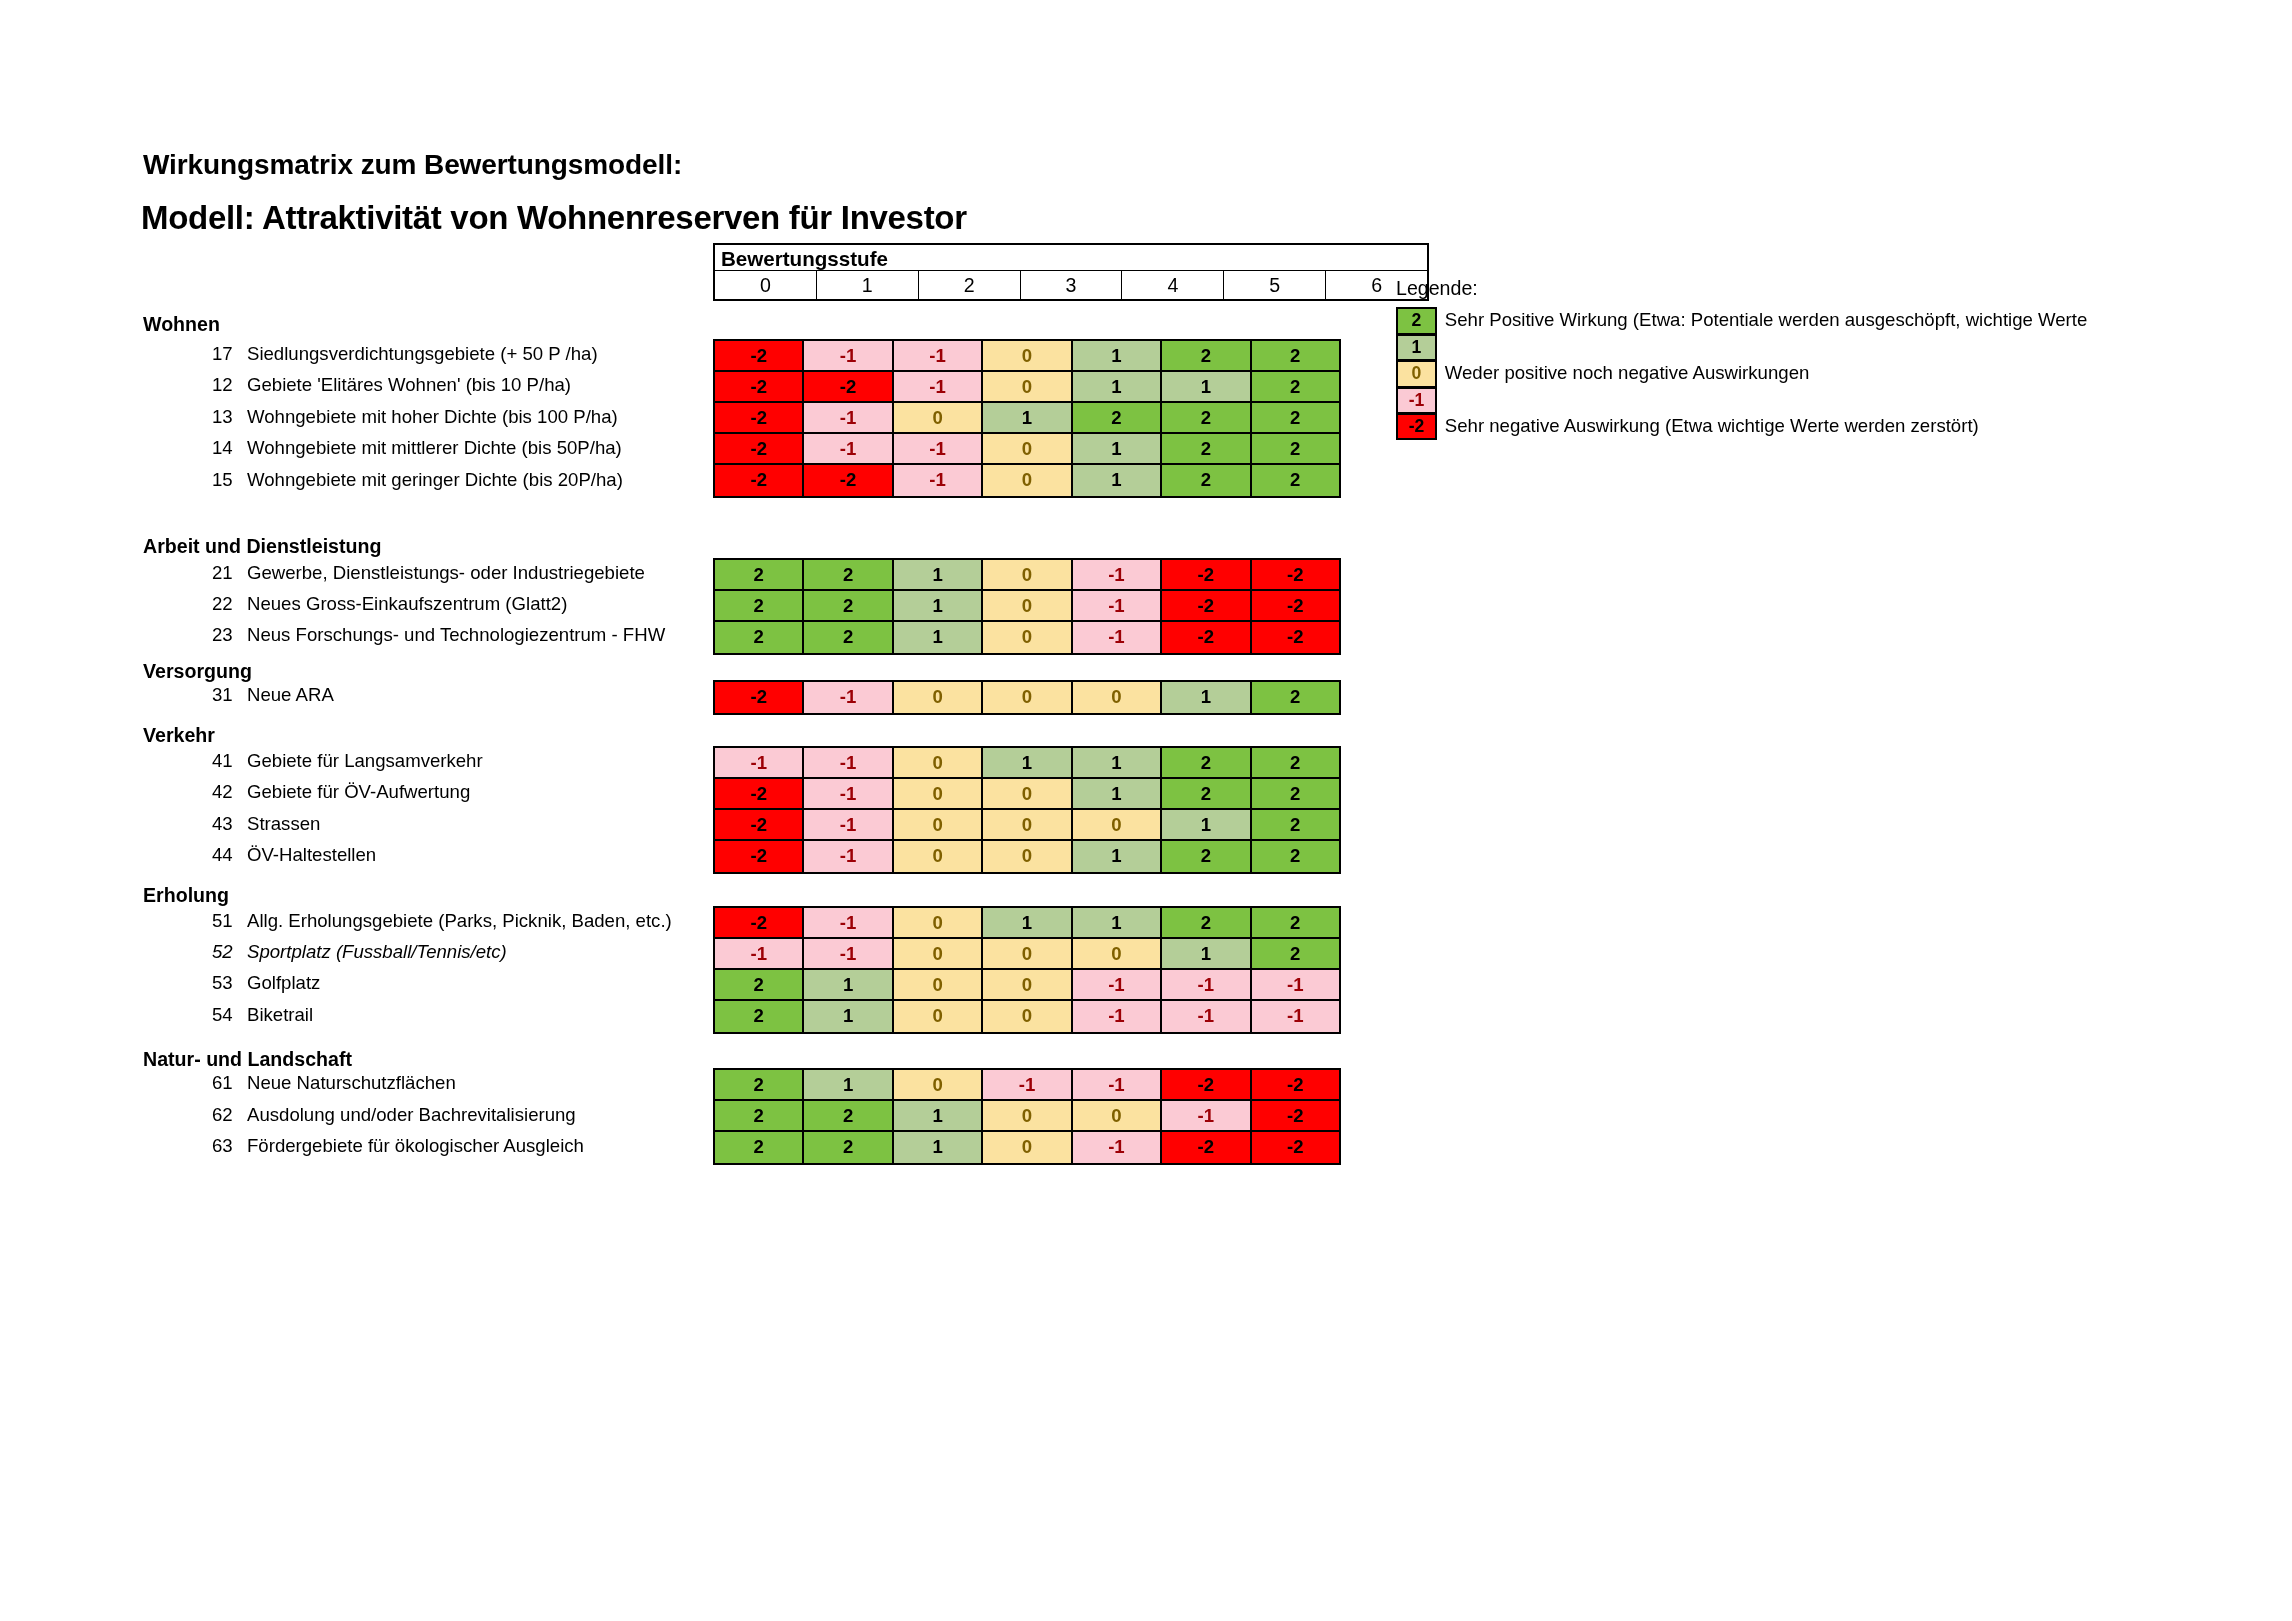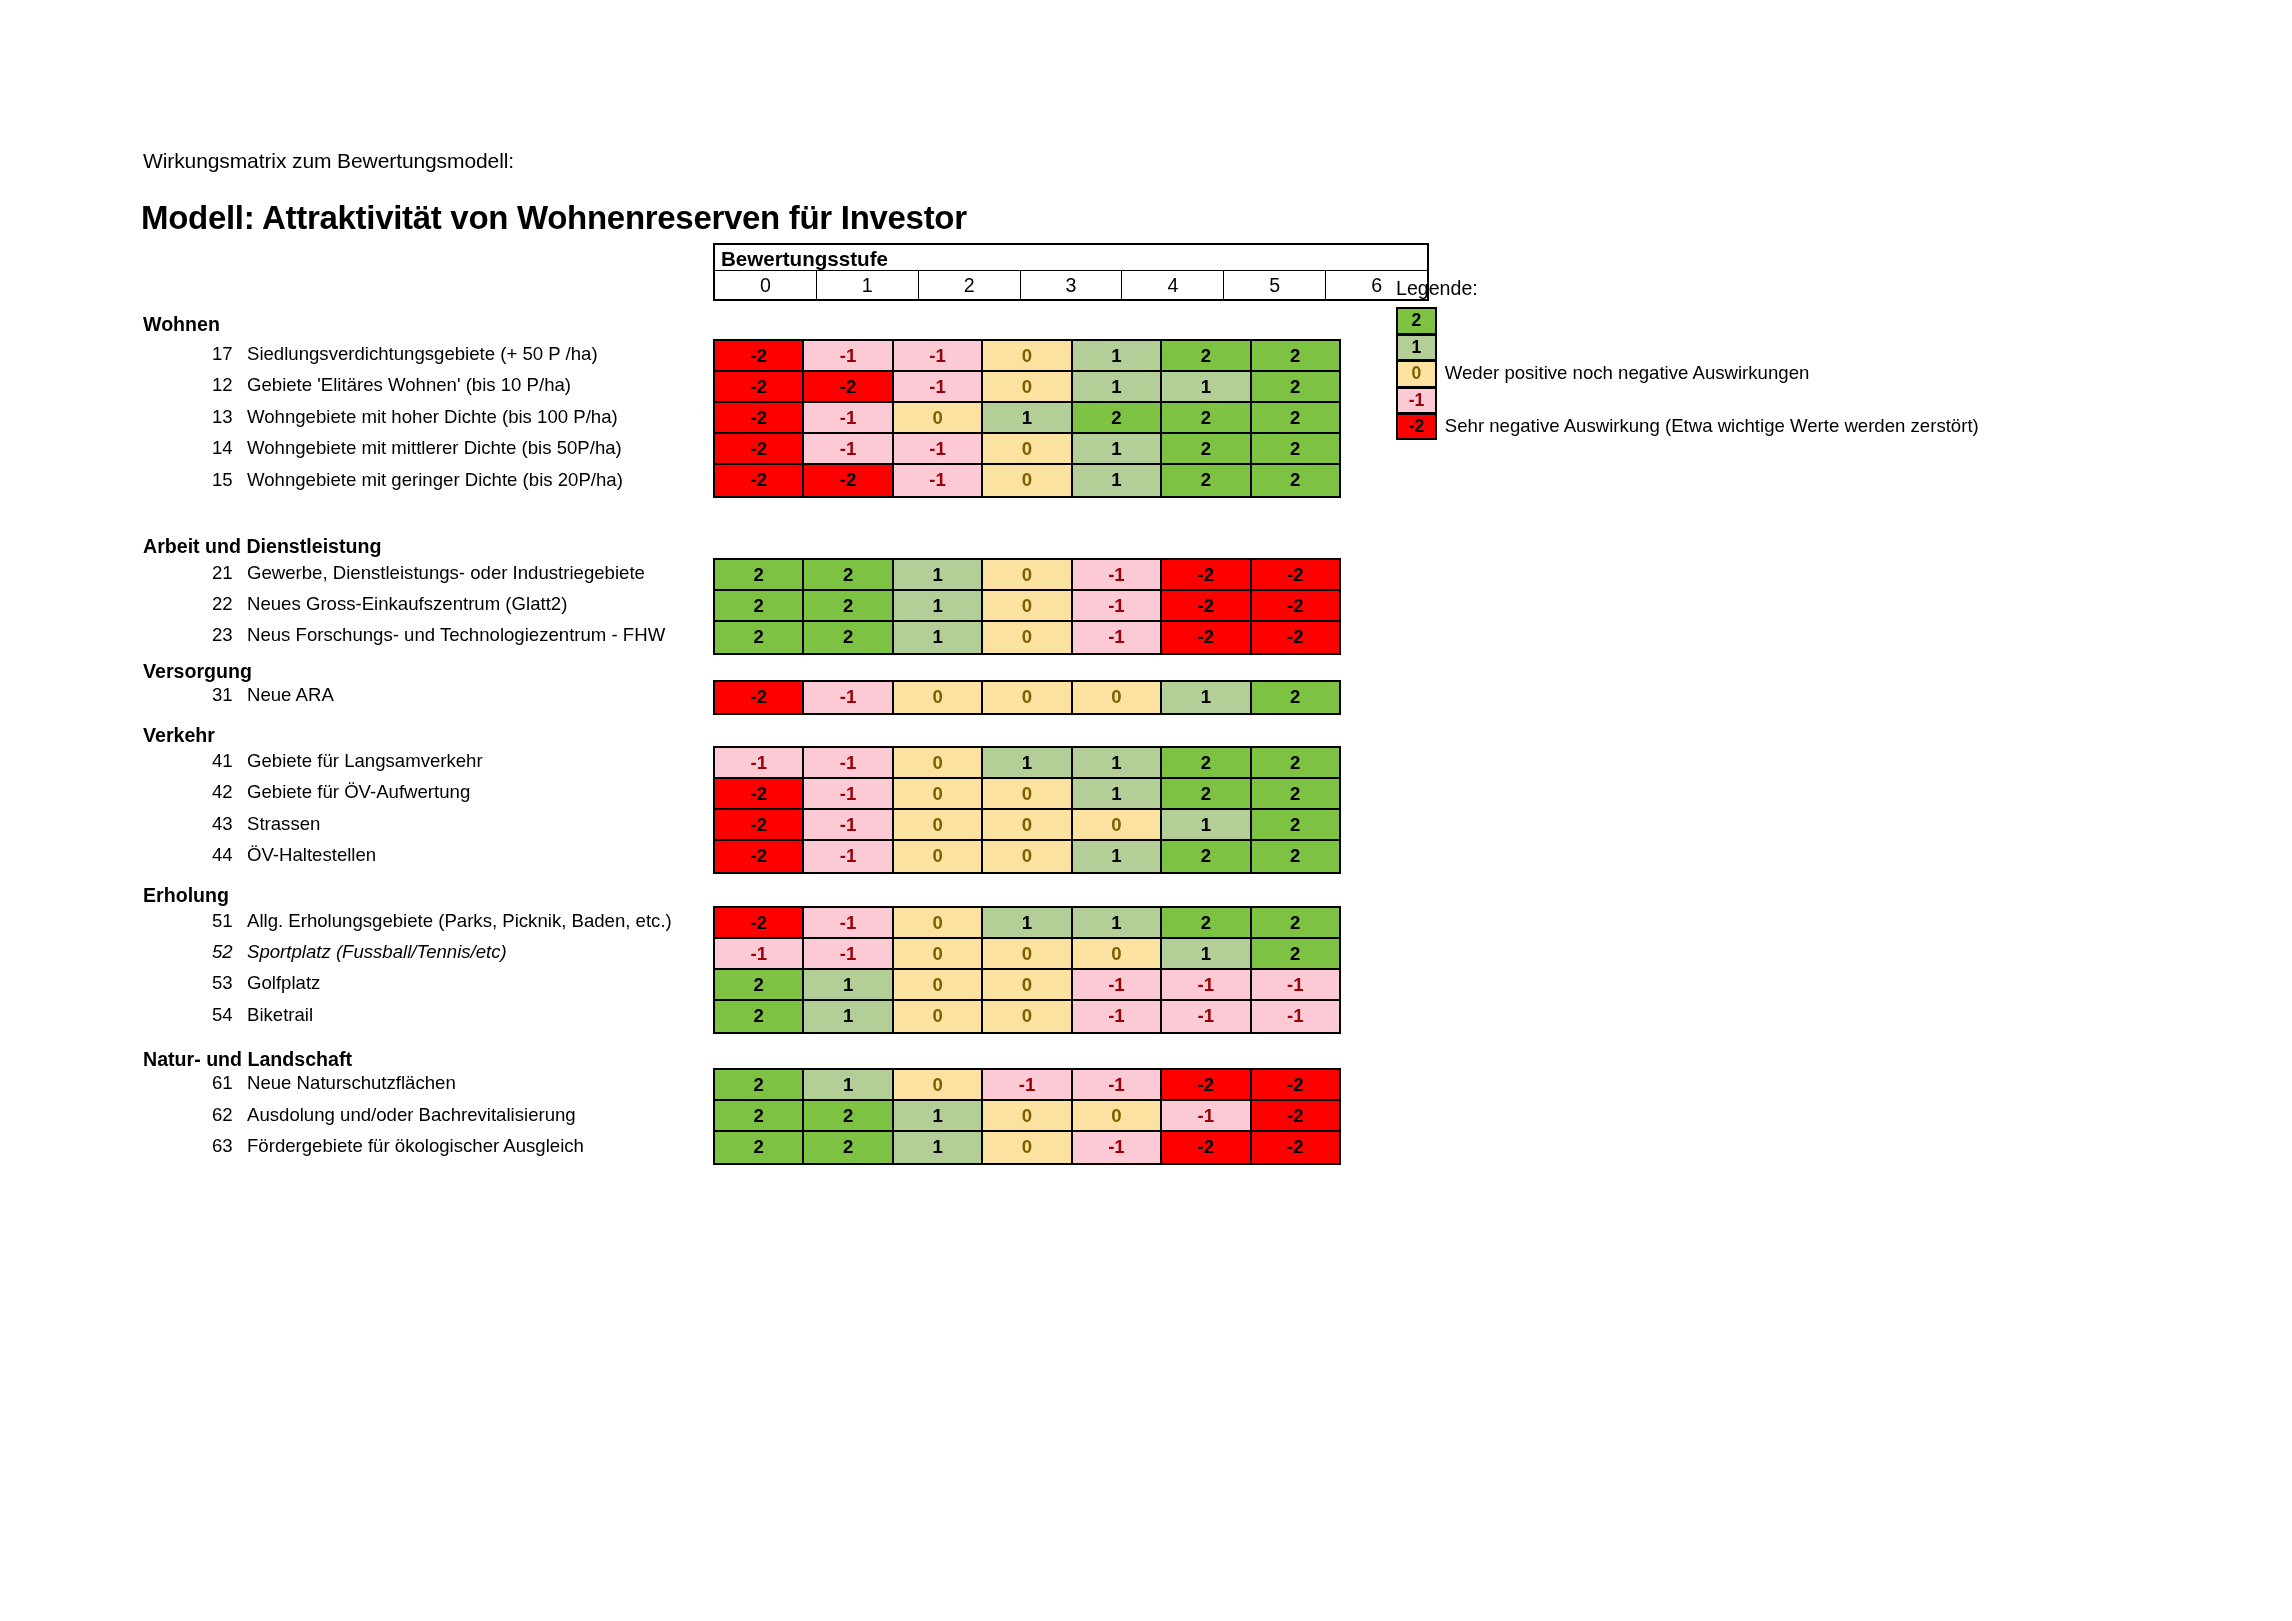--- a/index.html
+++ b/index.html
@@ -21,22 +21,22 @@
     left: 0; top: 0;
     width: 2293px;
     height: 1621px;
   }
 
   
   .subtitle {
     position: absolute;
     left: 143px;
     top: 149px;
-    font-size: 21px;
-    font-weight: normal;
+    font-size: 28px;
+    font-weight: bold;
     letter-spacing: -0.1px;
     white-space: nowrap;
   }
   .maintitle {
     position: absolute;
     left: 141px;
     top: 199px;
     font-size: 33px;
     font-weight: bold;
     letter-spacing: -0.3px;
@@ -411,20 +411,21 @@
           <div class="cell vm2">-2</div>
           <div class="cell vm2">-2</div>
         </div>
       </div>
     </div>
 
   <div class="legend-title">Legende:</div>
   <div class="legend-list" id="legend-list">
       <div class="legend-row">
         <div class="legend-swatch v2" style="background: rgb(125, 194, 66);">2</div>
+        <div class="legend-text">Sehr Positive Wirkung (Etwa: Potentiale werden ausgeschöpft, wichtige Werte</div>
       </div>
       <div class="legend-row">
         <div class="legend-swatch v1" style="background: rgb(180, 206, 152);">1</div>
       </div>
       <div class="legend-row">
         <div class="legend-swatch v0" style="background: rgb(251, 226, 160);">0</div>
         <div class="legend-text">Weder positive noch negative Auswirkungen</div>
       </div>
       <div class="legend-row">
         <div class="legend-swatch vm1" style="background: rgb(251, 202, 212);">-1</div>

